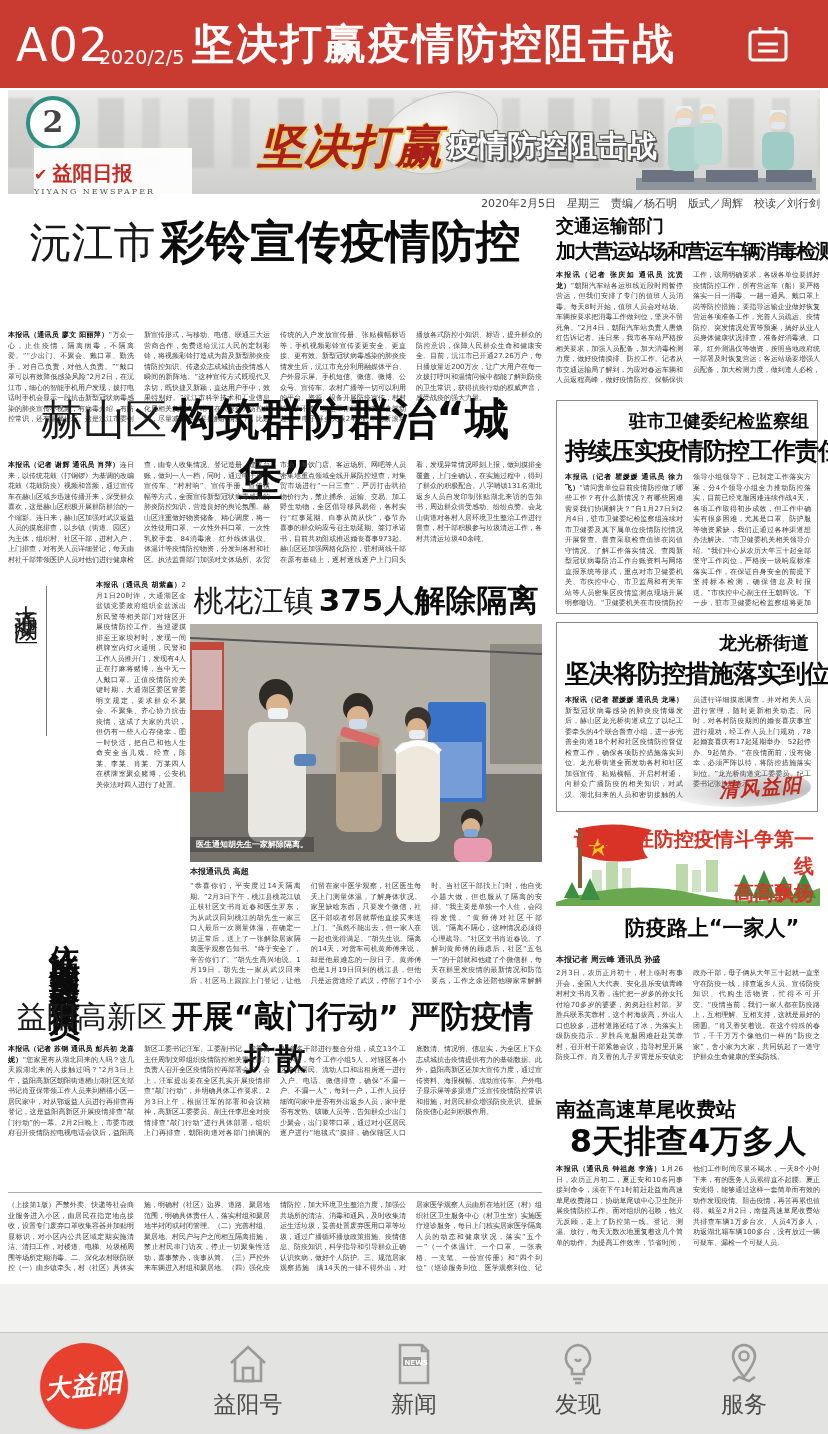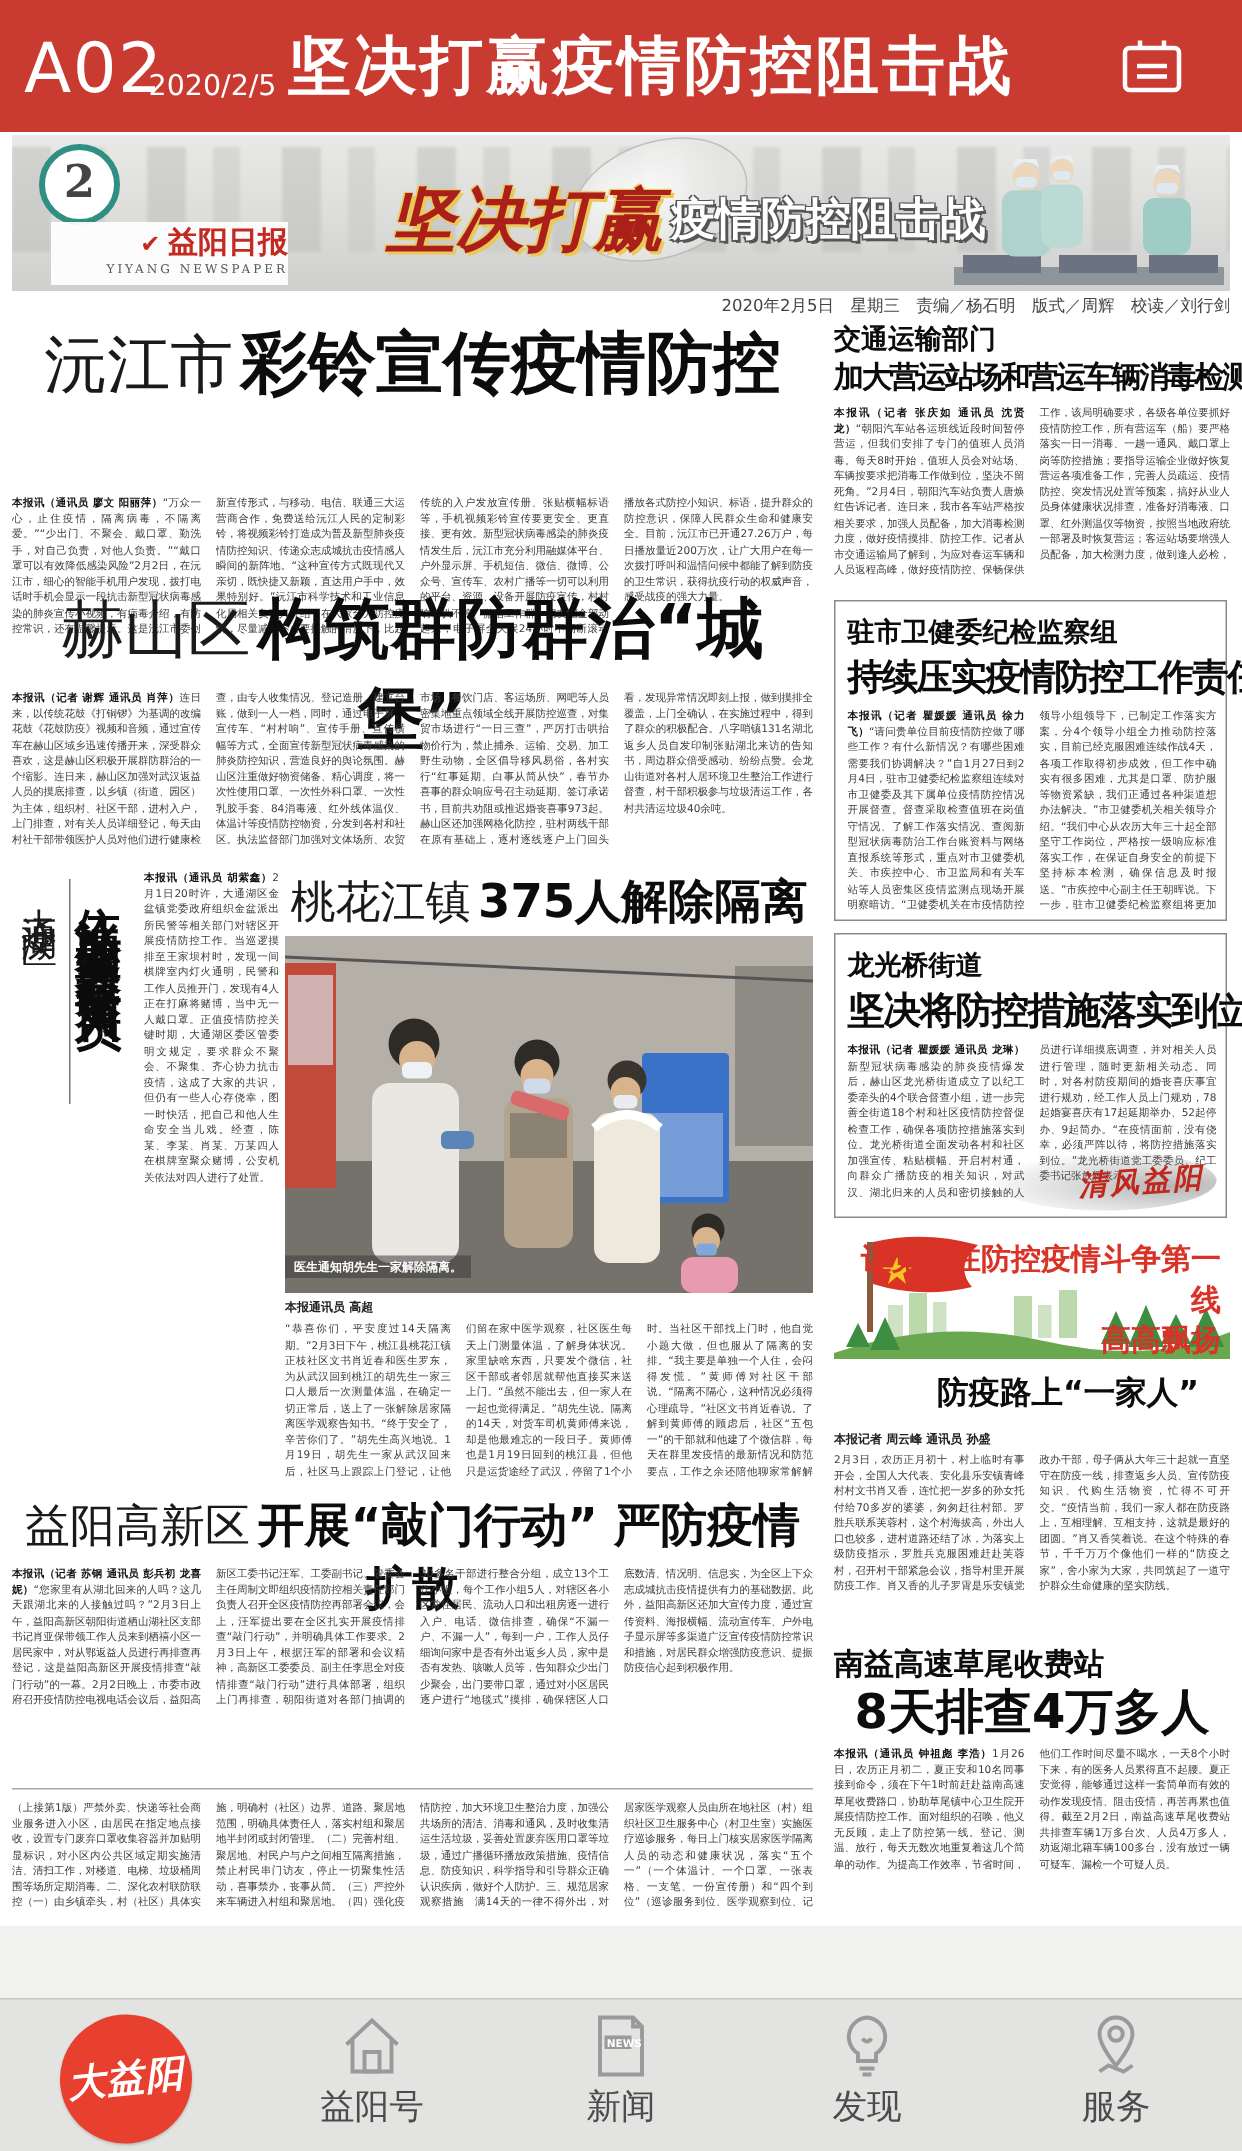--- a/index.html
+++ b/index.html
@@ -20,37 +20,37 @@
   
   .masthead{left:8px;top:2px;width:812px;height:104px;overflow:hidden;
     background:linear-gradient(180deg,#e9e9e7 0%,#dcdcda 55%,#cfcfcd 100%);}
   .skyline{position:absolute;left:0;top:8px;width:100%;height:70px;opacity:.45;
     background:repeating-linear-gradient(90deg,#b9b9b7 0 26px,transparent 26px 44px,#c4c4c2 44px 62px,transparent 62px 90px);
     filter:blur(1px);}
   .badge2{position:absolute;left:18px;top:6px;width:46px;height:46px;border-radius:50%;
     background:#fff;border:4px solid #2f8f80;color:#444;font-family:"DejaVu Serif",serif;
     font-size:30px;font-weight:700;text-align:center;line-height:44px;}
   .mastlogo{position:absolute;left:26px;top:58px;width:158px;height:42px;background:rgba(255,255,255,.92);
-    text-align:right;padding-top:0;}
+    text-align:left;padding-top:12px;}
   .mastlogo .cn{color:#c22a22;font-size:20px;font-weight:700;font-family:"DejaVu Serif",serif;}
   .mastlogo .tick{color:#c22a22;font-weight:900;font-style:italic;}
   .mastlogo .en{color:#555;font-size:8px;letter-spacing:2px;font-family:"DejaVu Serif",serif;}
   .slogan{position:absolute;left:250px;top:26px;white-space:nowrap;}
   .slogan .red{font-size:46px;font-weight:900;font-style:italic;color:#ab1f1a;
     text-shadow:0 0 2px #e8c95a,2px 2px 0 #e8c95a,-1px -1px 0 #e8c95a;}
   .slogan .white{font-size:30px;font-weight:900;color:#fff;vertical-align:6px;
     text-shadow:2px 2px 0 #555,-1px -1px 0 #555,1px -1px 0 #555,-1px 1px 0 #555;}
   .maskimg{position:absolute;left:372px;top:4px;width:118px;height:76px;border-radius:50%;
     background:radial-gradient(ellipse at 40% 40%,#fdfdfd,#d8d8d6);border:1px solid #bbb;
     transform:rotate(-18deg);opacity:.9;}
   .dateline{left:8px;top:108px;width:812px;text-align:right;font-size:11px;color:#444;}
 
   
   .hl-kicker{font-family:"DejaVu Serif",serif;font-weight:400;color:#1a1a1a;}
-  .hl-heavy{font-weight:900;color:#0c0c0c;letter-spacing:0px;}
+  .hl-heavy{font-weight:900;color:#0c0c0c;letter-spacing:0px;text-align:right;}
   .center{text-align:center;}
   .bodytxt{font-size:7px;line-height:1.5;color:#3b3b3b;text-align:justify;overflow:hidden;}
   .bodytxt b{color:#111;}
   .boxed{border:1px solid #8a8a8a;}
   .rule{background:#aaa;height:1px;}
 
   
   .vert{writing-mode:vertical-rl;}
 
   

